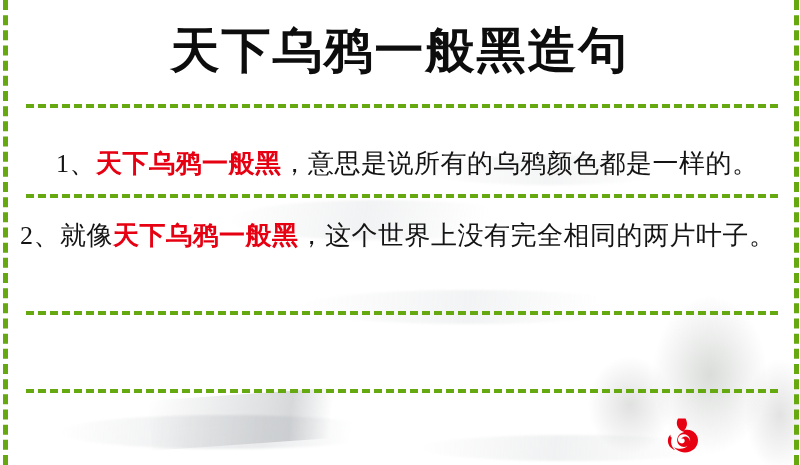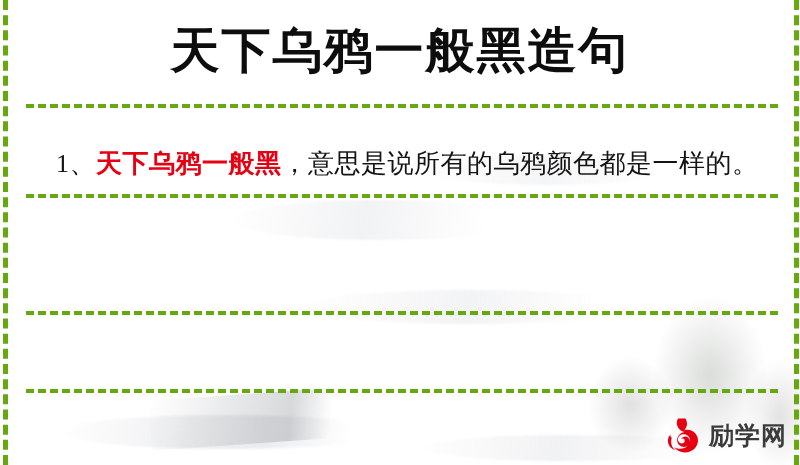--- a/index.html
+++ b/index.html
@@ -216,27 +216,29 @@
   </div>
 
   <div class="sep" style="top:104px;"></div>
 
   <div class="row" style="top:142px;margin-left:36px;">
     <span>1、</span><span></span><span class="hl">天下乌鸦一般黑</span><span>，意思是说所有的乌鸦颜色都是一样的。</span>
   </div>
 
   <div class="sep" style="top:194px;"></div>
 
+  <div class="row" style="top:214px;">
+    <span>2、</span><span>就像</span><span class="hl">天下乌鸦一般黑</span><span>，这个世界上没有完全相同的两片叶子。</span>
+  </div>
 
   <div class="sep" style="top:311px;"></div>
 
 
   <div class="sep" style="top:389px;"></div>
 
   <div class="logo">
     <svg class="logo-mark" viewBox="0 0 40 40">
       <path d="M22.5 2.5c2.6 4.8 1.6 8.4-1.2 11.7 4.6-1.1 8.6 0.4 11.3 3.6 3.6 4.3 3.1 10.9-1.1 14.9-4.6 4.4-12.1 4.9-17.4 1.4-1.2-0.8-2.2-1.8-3-2.9 3.3 1.8 7 2.2 10.3 0.9 4.3-1.7 6.6-5.9 5.4-9.6-1-3-4-4.7-7.1-4.2-2.6 0.4-4.5 2.3-4.7 4.7-0.2 2 1 3.8 2.9 4.3 1.5 0.4 3-0.3 3.6-1.6 0.5-1.1 0.1-2.4-0.9-3-0.8-0.5-1.8-0.3-2.3 0.4 1.1-2.2 3.6-3.1 5.8-2.1 2.5 1.1 3.6 4 2.5 6.5-1.3 3-4.9 4.4-8.1 3.1-3.6-1.5-5.3-5.6-3.8-9.3 1.1-2.8 3.6-4.7 6.5-5.3-3.6-1.2-6.2-3.6-7.1-6.8-0.6-2.3-0.2-4.6 1-6.7z" fill="#e60012"></path>
       <path d="M8.8 21.8c-1.6 4.5-0.3 9.2 3.3 12.2-4.5-1.4-7.4-5.3-7.2-9.6 0.1-2.3 1.1-4.3 2.7-5.8-0.3 1.1-0.3 2.2 1.2 3.2z" fill="#e60012"></path>
     </svg>
-    <span class="logo-text">励学网</span>
   </div>
 
 </div>
 
 </body></html>

